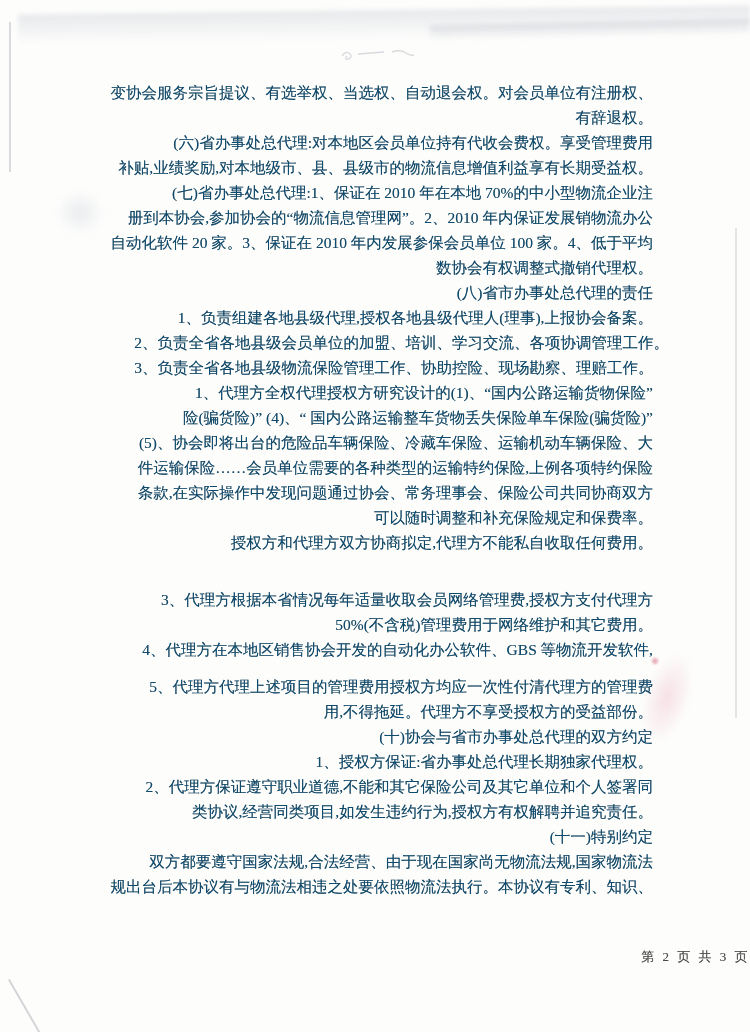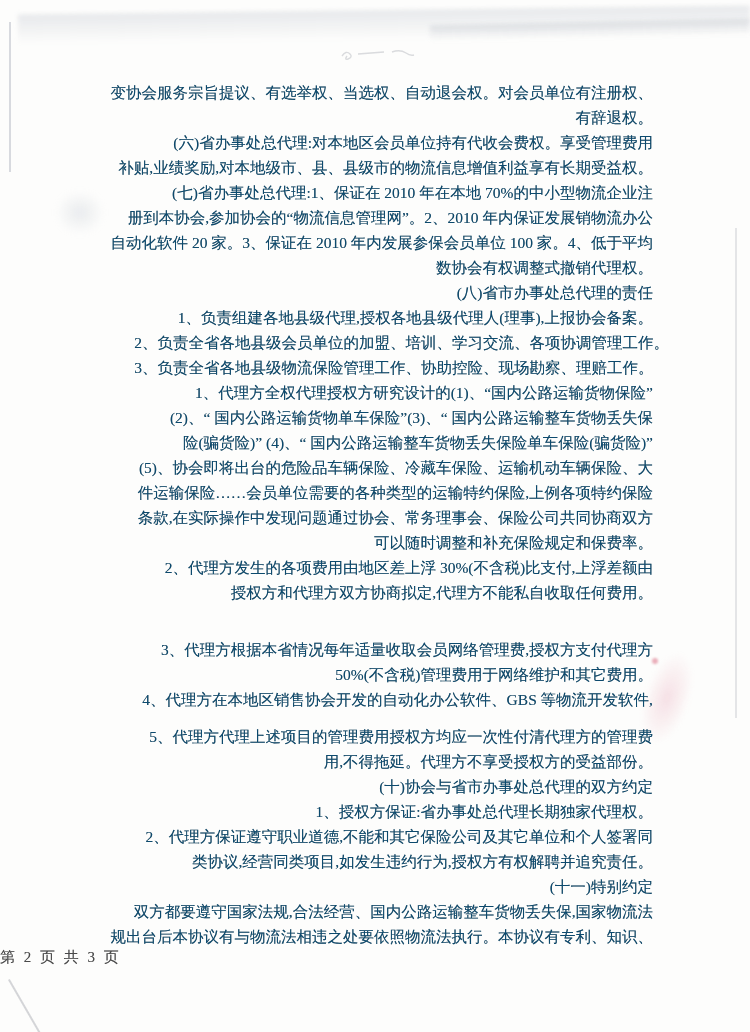--- a/index.html
+++ b/index.html
@@ -54,21 +54,21 @@
   
   .text-block{
     position:absolute;left:108px;top:80px;width:545px;
     font-size:15.5px;color:#0c4a6e;
     text-shadow:0 0 0.5px rgba(70,70,70,0.55);
     text-align:right;
   }
   .line{height:25px;line-height:25px;white-space:nowrap;}
   .footer{
     position:absolute;left:0;top:948px;width:750px;
-    text-align:left;font-size:15px;letter-spacing:2.5px;color:#4a4a4a;
+    text-align:right;font-size:13px;letter-spacing:2.5px;color:#4a4a4a;
     text-shadow:0 0 0.5px rgba(80,80,80,0.5);
   }
 </style>
 </head>
 <body>
 
 <div class="page">
 
   <div class="shadow-top"></div>
   <div class="shadow-top2"></div>
@@ -93,37 +93,35 @@
       <div class="line">补贴,业绩奖励,对本地级市、县、县级市的物流信息增值利益享有长期受益权。</div>
       <div class="line" style="text-indent: 1.35em;">(七)省办事处总代理:1、保证在 2010 年在本地 70%的中小型物流企业注</div>
       <div class="line">册到本协会,参加协会的“物流信息管理网”。2、2010 年内保证发展销物流办公</div>
       <div class="line">自动化软件 20 家。3、保证在 2010 年内发展参保会员单位 100 家。4、低于平均</div>
       <div class="line">数协会有权调整式撤销代理权。</div>
       <div class="line" style="text-indent: 1.35em;">(八)省市办事处总代理的责任</div>
       <div class="line" style="text-indent: 1.7em;">1、负责组建各地县级代理,授权各地县级代理人(理事),上报协会备案。</div>
       <div class="line" style="text-indent: 1.7em;">2、负责全省各地县级会员单位的加盟、培训、学习交流、各项协调管理工作。</div>
       <div class="line" style="text-indent: 1.7em;">3、负责全省各地县级物流保险管理工作、协助控险、现场勘察、理赔工作。</div>
       <div class="line" style="text-indent: 1.7em;">1、代理方全权代理授权方研究设计的(1)、“国内公路运输货物保险”</div>
-      <div class="line">(2)、“ 国内公路运输货物单车保险”(3)、“ 国内公路运输整车货物丢失保</div>
       <div class="line">险(骗货险)”  (4)、“ 国内公路运输整车货物丢失保险单车保险(骗货险)”</div>
       <div class="line">(5)、协会即将出台的危险品车辆保险、冷藏车保险、运输机动车辆保险、大</div>
       <div class="line">件运输保险……会员单位需要的各种类型的运输特约保险,上例各项特约保险</div>
       <div class="line" style="text-indent: 0.35em;">条款,在实际操作中发现问题通过协会、常务理事会、保险公司共同协商双方</div>
       <div class="line">可以随时调整和补充保险规定和保费率。</div>
-      <div class="line" style="text-indent: 1.7em;">2、代理方发生的各项费用由地区差上浮 30%(不含税)比支付,上浮差额由</div>
       <div class="line">授权方和代理方双方协商拟定,代理方不能私自收取任何费用。</div>
       <div class="line" style="text-indent: 1.7em; margin-top: 32px;">3、代理方根据本省情况每年适量收取会员网络管理费,授权方支付代理方</div>
       <div class="line">50%(不含税)管理费用于网络维护和其它费用。</div>
       <div class="line" style="text-indent: 1.7em;">4、代理方在本地区销售协会开发的自动化办公软件、GBS 等物流开发软件,</div>
       <div class="line" style="text-indent: 1.7em; margin-top: 12px;">5、代理方代理上述项目的管理费用授权方均应一次性付清代理方的管理费</div>
       <div class="line">用,不得拖延。代理方不享受授权方的受益部份。</div>
       <div class="line" style="text-indent: 1.35em;">(十)协会与省市办事处总代理的双方约定</div>
       <div class="line" style="text-indent: 1.7em;">1、授权方保证:省办事处总代理长期独家代理权。</div>
       <div class="line" style="text-indent: 1.7em;">2、代理方保证遵守职业道德,不能和其它保险公司及其它单位和个人签署同</div>
       <div class="line">类协议,经营同类项目,如发生违约行为,授权方有权解聘并追究责任。</div>
       <div class="line" style="text-indent: 1.35em;">(十一)特别约定</div>
-      <div class="line" style="text-indent: 0.95em;">双方都要遵守国家法规,合法经营、国内公路运输整车货物丢失保,国家物流法</div>
+      <div class="line" style="text-indent: 0.95em;">双方都要遵守国家法规,合法经营、由于现在国家尚无物流法规,国家物流法</div>
       <div class="line">规出台后本协议有与物流法相违之处要依照物流法执行。本协议有专利、知识、</div>
     </div>
 
   <div class="footer">第 2 页 共 3 页</div>
 
 </div>
 
 </body></html>

